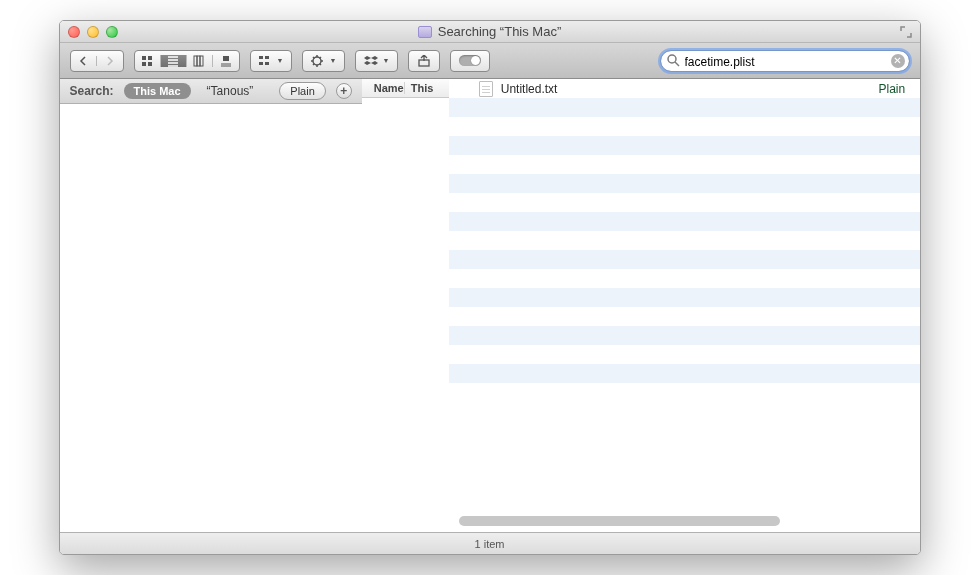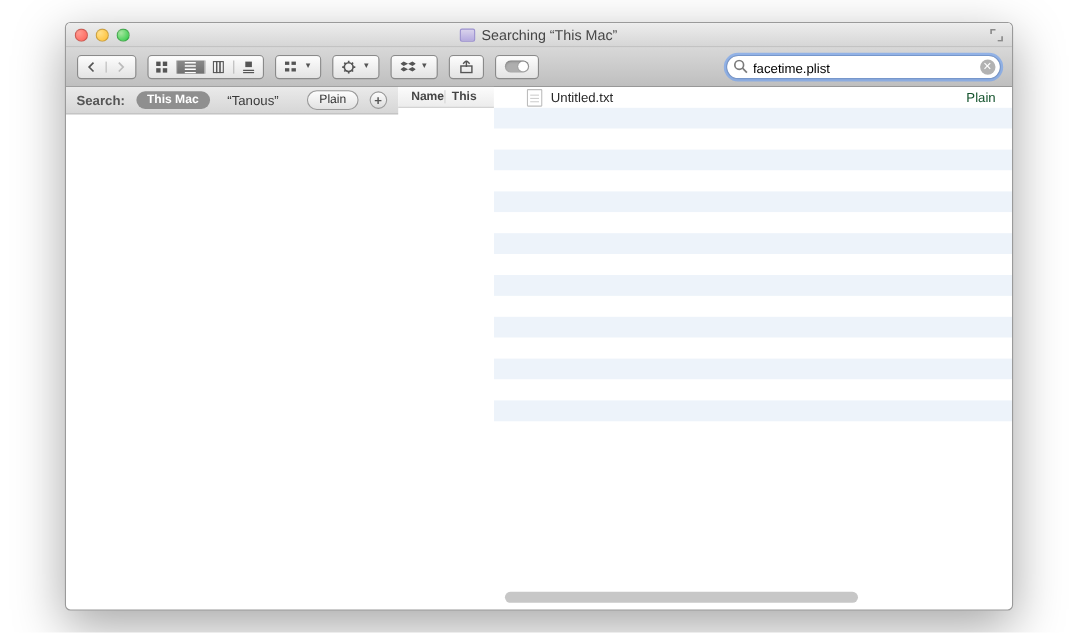--- a/index.html
+++ b/index.html
@@ -384,14 +384,17 @@
             <div class="row"></div>
             <div class="row"></div>
           </div>
         <div class="hscroll">
           <div class="hscroll-thumb"></div>
         </div>
       </div>
     </div>
   </div>
 
+  <div class="statusbar">
+    <span>1 item</span>
+  </div>
 
 </div>
 
 </body></html>

